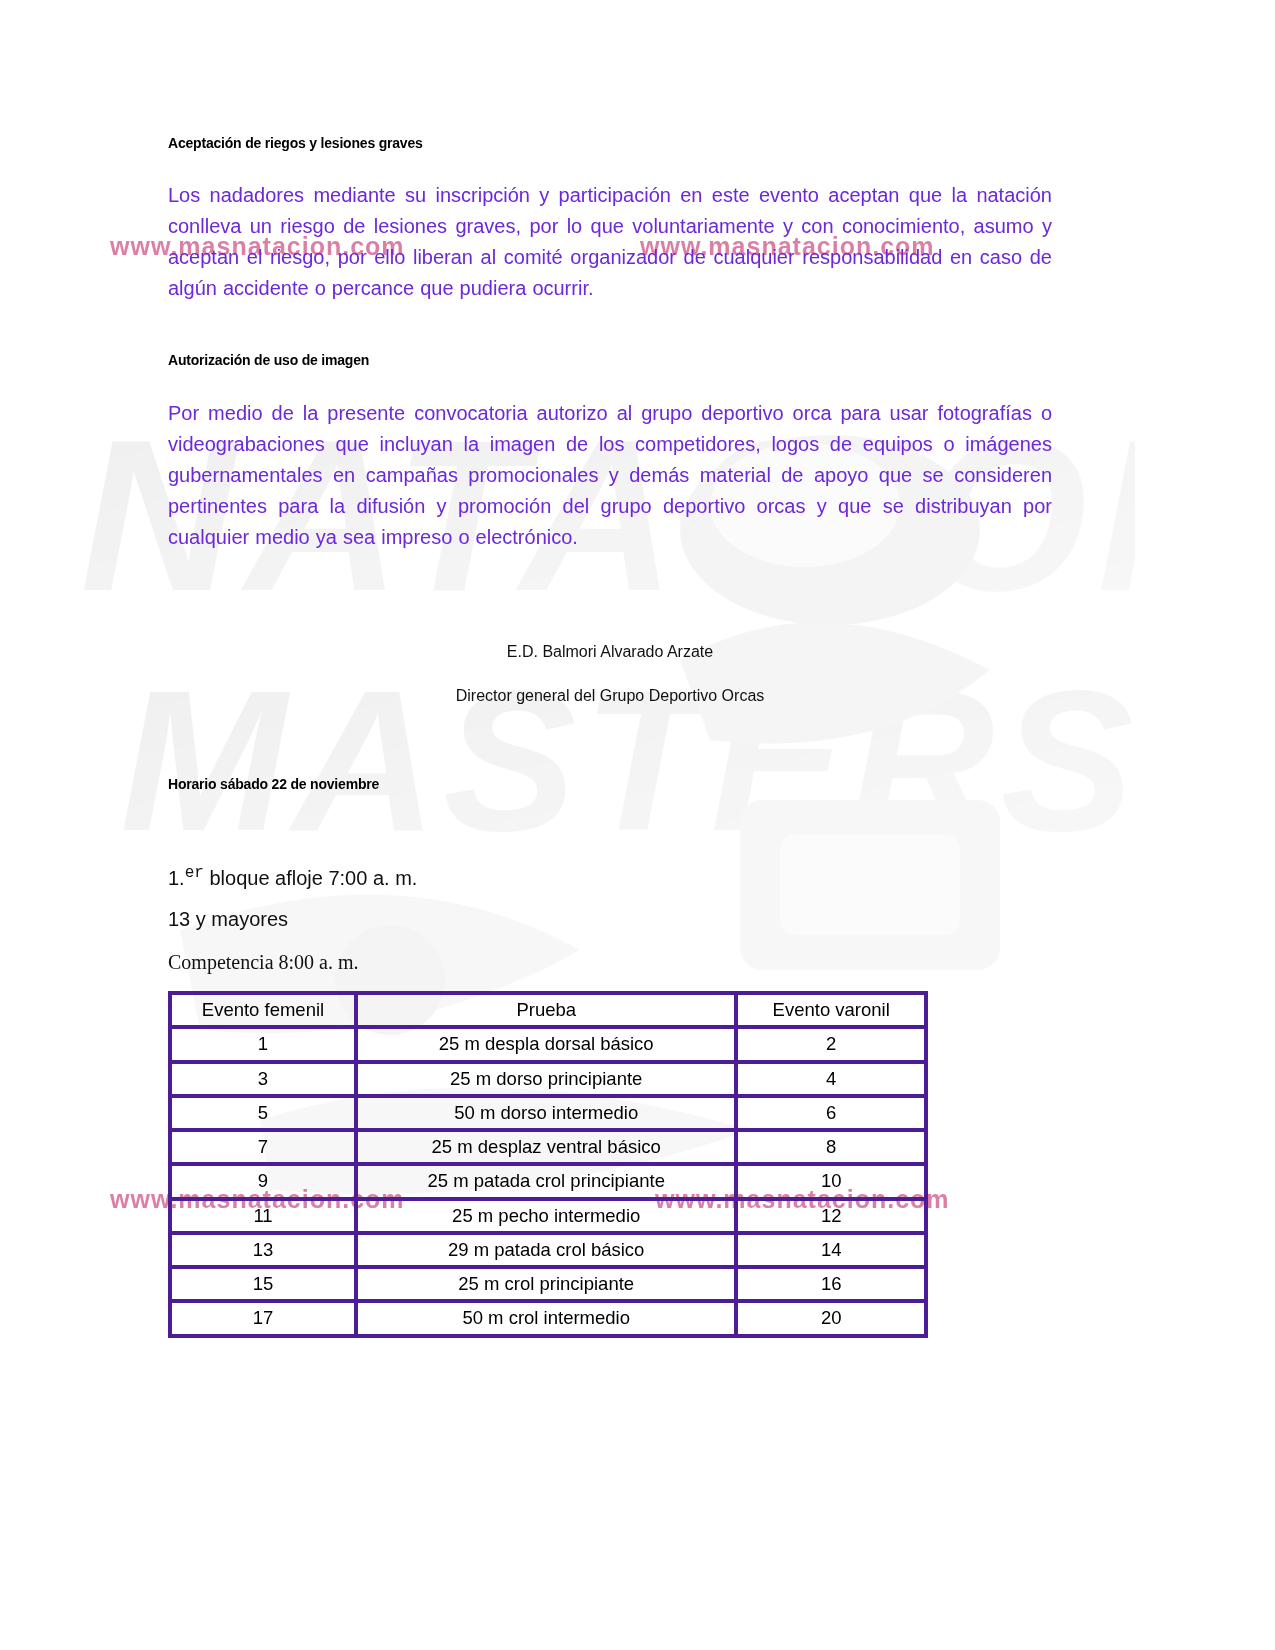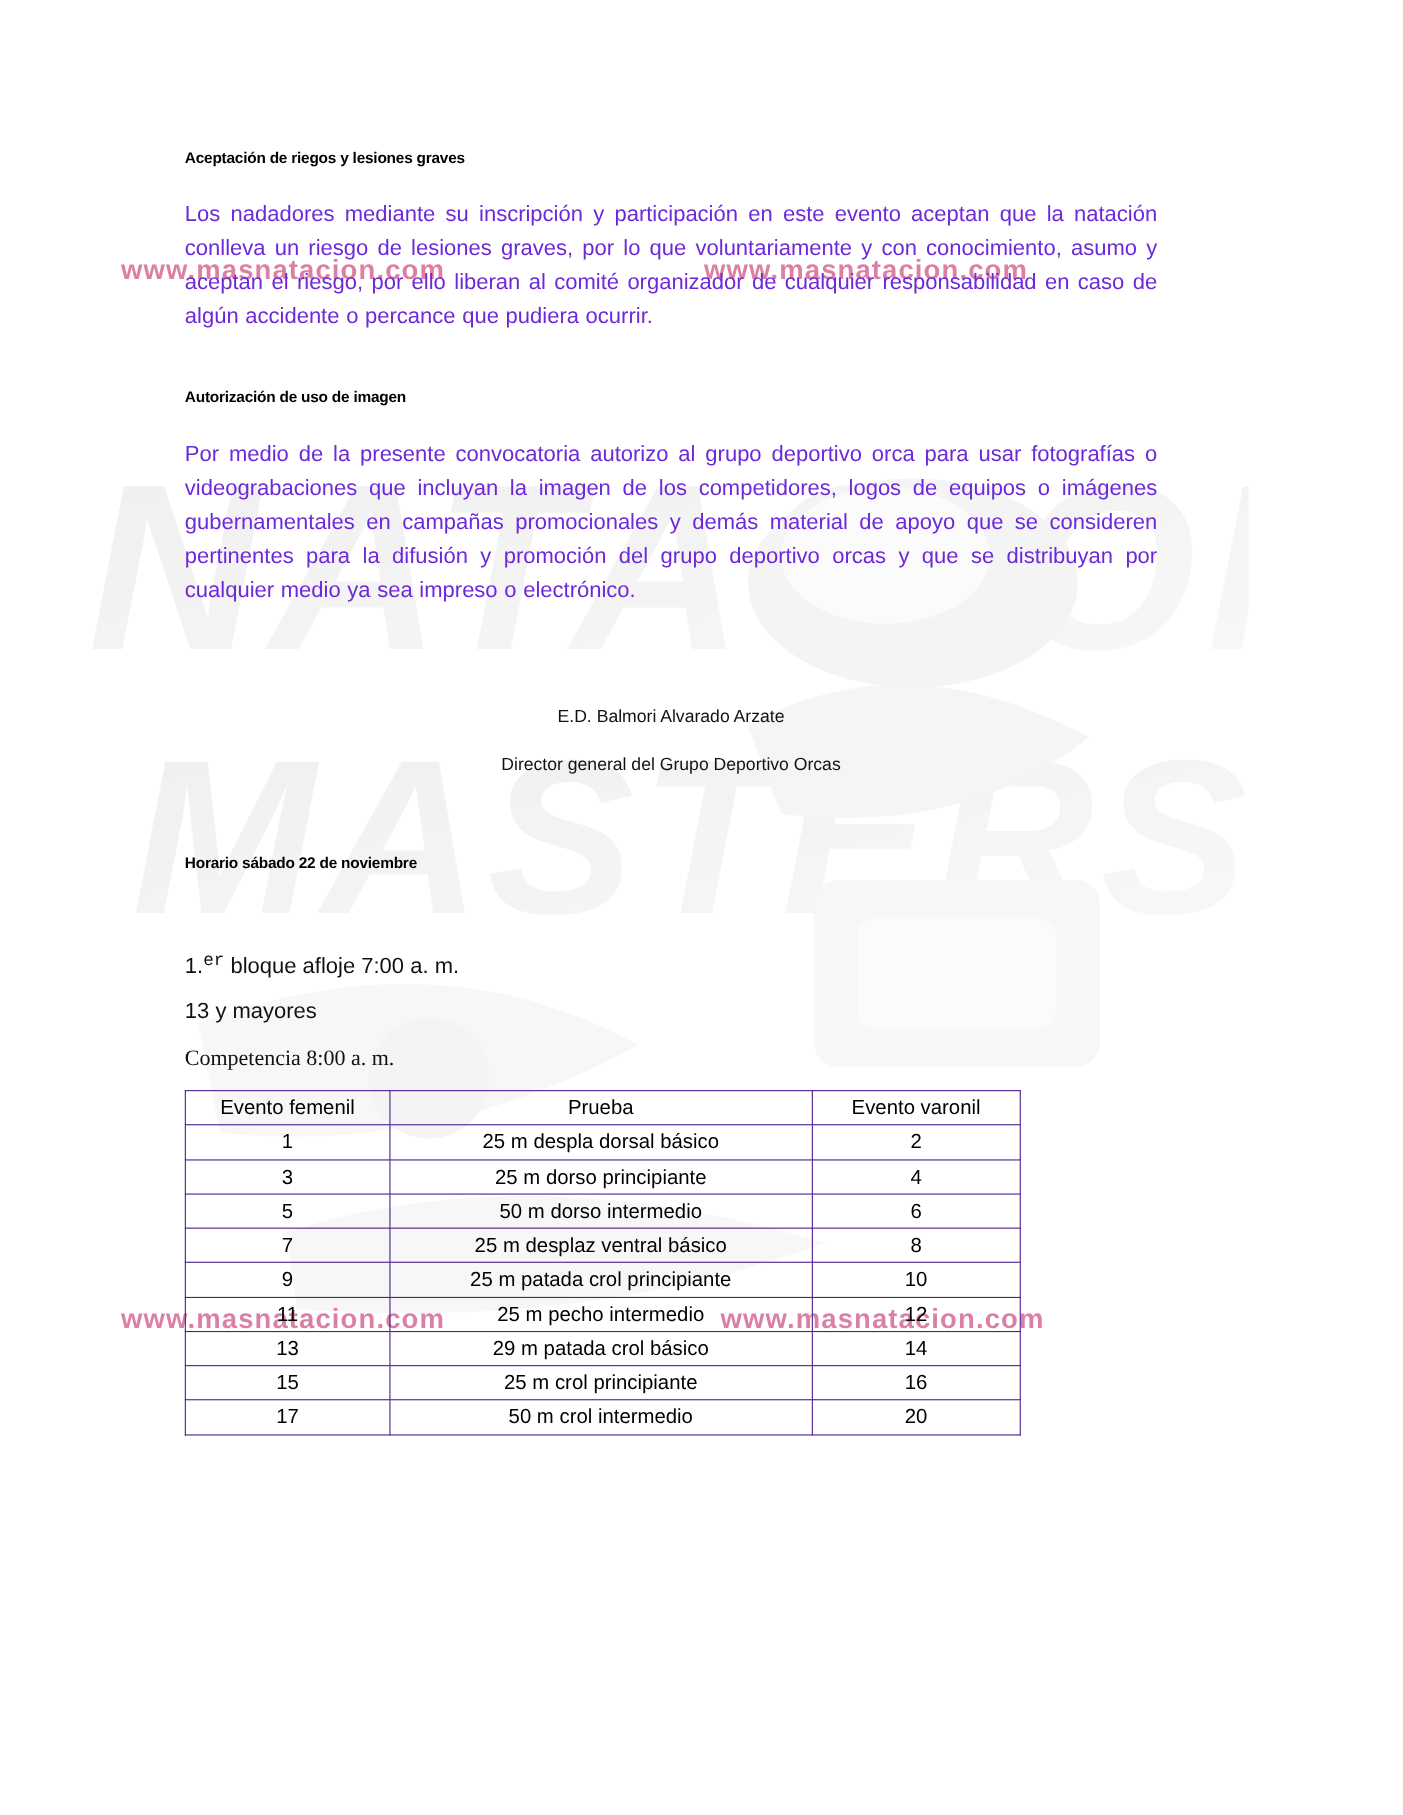--- a/index.html
+++ b/index.html
@@ -100,21 +100,21 @@
     position: absolute;
     left: 168px;
     top: 991px;
     width: 760px;
     border-collapse: collapse;
     font-size: 18.5px;
     background: transparent;
   }
   .events-table th,
   .events-table td {
-    border: 1px solid #4c1d95;
+    border: 4px solid #4c1d95;
     text-align: center;
     padding: 4px 4px 5px 4px;
     font-weight: 400;
     color: #000;
     background: transparent;
     line-height: 1.15;
   }
   .events-table th { font-weight: 400; }
   .col-fem  { width: 183px; }
   .col-prue { width: 390px; }

